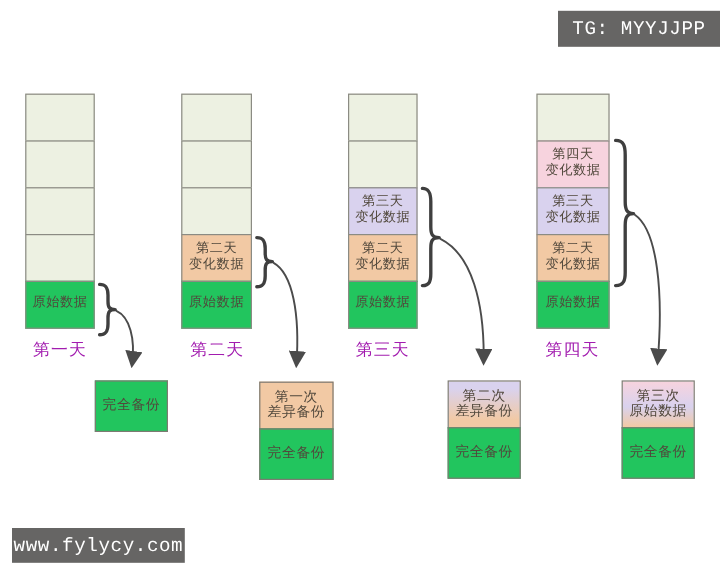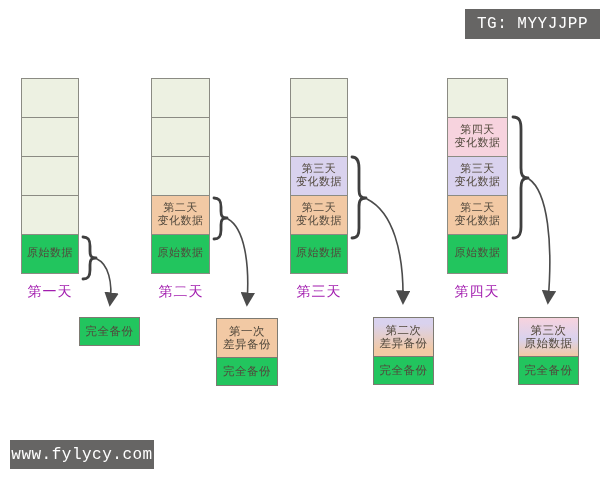--- a/index.html
+++ b/index.html
@@ -29,21 +29,21 @@
   .c-purple{background:#d9d2ee;}
   .c-pink{background:#f7d3de;}
   .c-grad-po{background:linear-gradient(180deg,#d9d2ee 15%,#f2c9a4 85%);}
   .c-grad-ppo{background:linear-gradient(180deg,#f7d3de 0%,#d9d2ee 55%,#f2c9a4 100%);}
   .day-label{
     position:absolute;width:90px;text-align:center;
     font-size:14px;font-weight:500;color:#a21caf;letter-spacing:1px;
   }
   .backup{position:absolute;}
   .backup .cell{height:40px;border-color:#7d7a72;font-size:11.5px;}
-  .backup .cell.seg-full{height:29px;}
+  .backup .cell.seg-full{height:43px;}
   .overlay{position:absolute;left:0;top:0;pointer-events:none;}
 </style>
 </head>
 <body>
 
 <div class="canvas">
 
   <div class="badge badge-top">TG: MYYJJPP</div>
   <div class="badge badge-bottom">www.fylycy.com</div>
 

